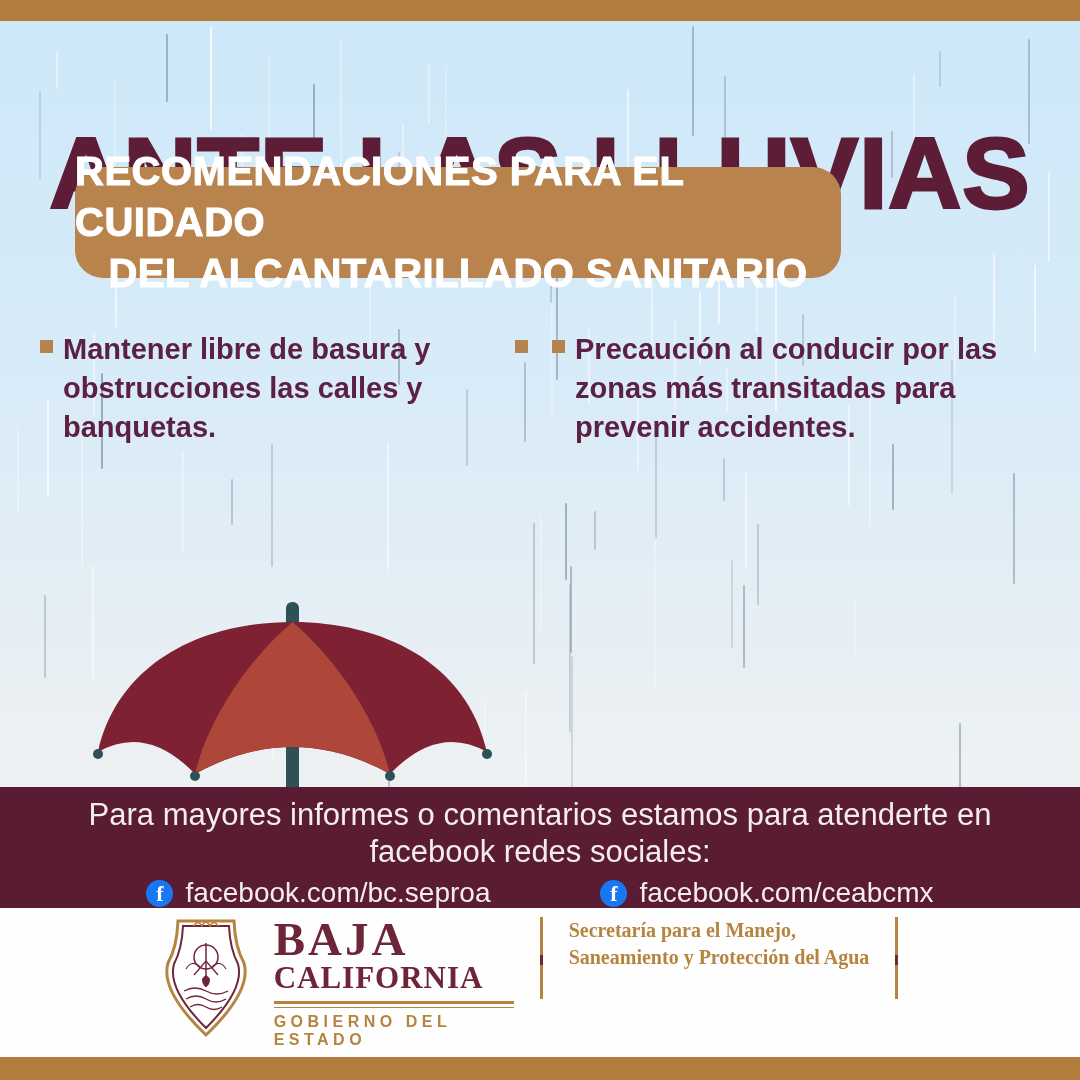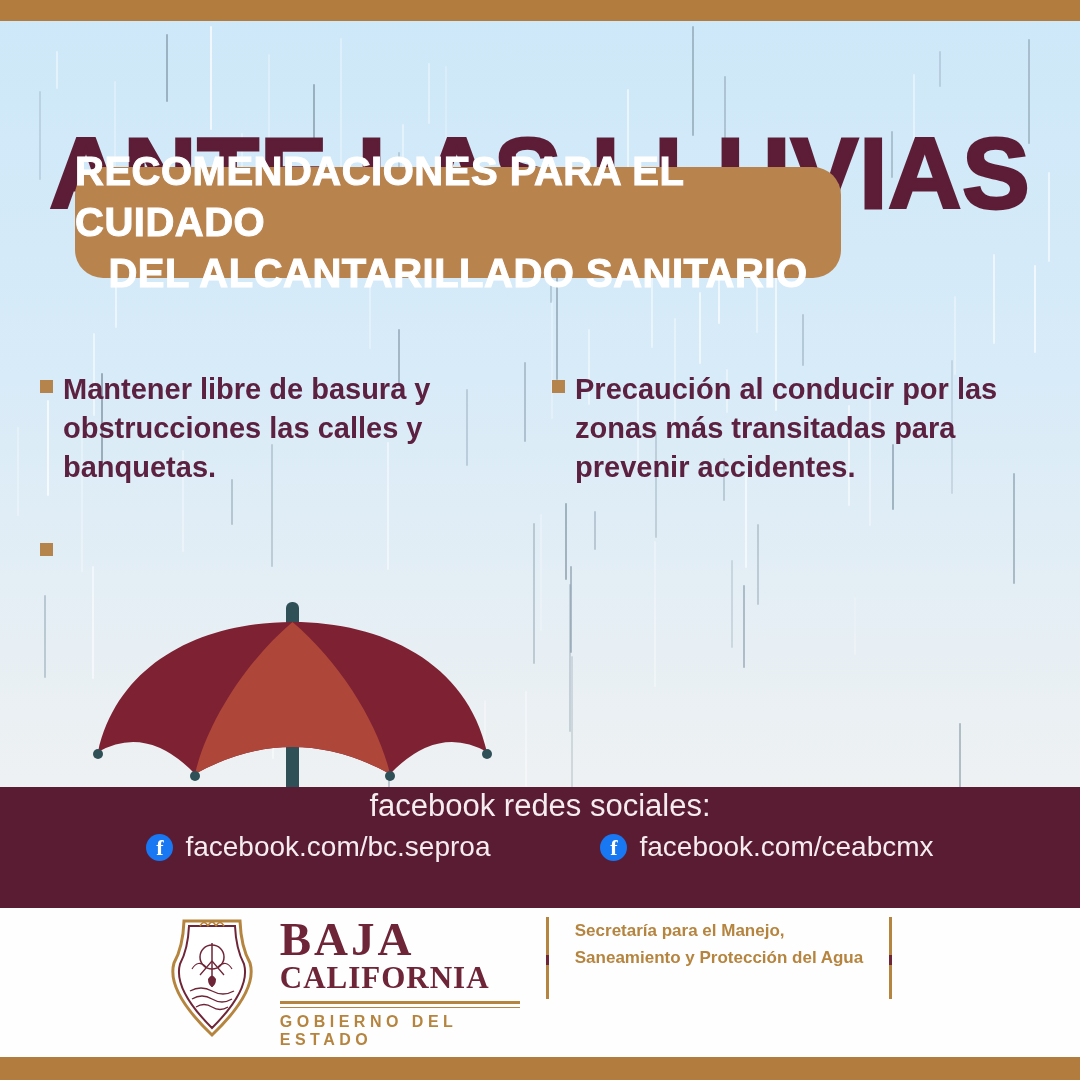--- a/index.html
+++ b/index.html
@@ -28,21 +28,21 @@
     position:absolute;top:167px;left:75px;width:766px;height:111px;
     background:#b9834e;border-radius:28px;
     display:flex;flex-direction:column;justify-content:center;align-items:center;
   }
   .banner .line{
     color:#ffffff;font-size:40px;font-weight:bold;letter-spacing:0.5px;
     line-height:51px;-webkit-text-stroke:1px #ffffff;
   }
 
   .columns{position:absolute;top:330px;left:40px;width:1012px;display:flex;}
-  .col{display:flex;flex-direction:column;margin-top:40px;}
+  .col{display:flex;flex-direction:row;}
   .col.left{width:512px;}
   .col.right{width:500px;}
   .bullet-item{display:flex;margin-bottom:46px;}
   .bullet-sq{flex:0 0 13px;width:13px;height:13px;background:#b5834c;margin-top:10px;margin-right:10px;}
   .bullet-text{
     font-size:29px;font-weight:bold;color:#5c2140;line-height:39px;
   }
   .col.left .bullet-text{width:452px;}
   .col.right .bullet-text{width:468px;}
 
@@ -86,22 +86,22 @@
   .divider{
     width:3px;height:82px;margin:0 26px;
     background:linear-gradient(180deg,#b5843f 0 46%,#6f2538 46% 58%,#b5843f 58% 100%);
   }
   .org-block{display:flex;flex-direction:column;}
   .org-title{
     font-family:"Liberation Serif", serif;font-weight:bold;color:#6f2538;
     font-size:44px;line-height:46px;letter-spacing:1px;
   }
   .org-sub{
-    font-family:Liberation Sans, sans-serif;font-weight:bold;color:#b5843f;
-    font-size:17px;line-height:27px;
+    font-family:Liberation Serif, serif;font-weight:bold;color:#b5843f;
+    font-size:20px;line-height:27px;
   }
 </style>
 </head>
 <body>
 
 <div class="poster">
 
   <div class="layer" id="rain-layer">
       <div class="drop light" style="left: 81px; top: 431px; height: 141px; opacity: 0.3;"></div>
       <div class="drop light" style="left: 745px; top: 473px; height: 95px; opacity: 0.59;"></div>
@@ -235,20 +235,21 @@
                Q204.5,120 302,174
                C291,126 254,64 204.5,22 Z" fill="#ae4639"></path>
 
       <circle cx="10" cy="154" r="5" fill="#305058"></circle>
       <circle cx="107" cy="176" r="5" fill="#305058"></circle>
       <circle cx="302" cy="176" r="5" fill="#305058"></circle>
       <circle cx="399" cy="154" r="5" fill="#305058"></circle>
     </svg>
 
     <div class="footer-band">
+      <div class="footer-msg first">Para mayores informes o comentarios estamos para atenderte en</div>
       <div class="footer-msg">facebook redes sociales:</div>
       <div class="social-row">
         <div class="social-link">
           <span class="fb-icon">f</span>
           <span class="social-label">facebook.com/bc.seproa</span>
         </div>
         <div class="social-link">
           <span class="fb-icon">f</span>
           <span class="social-label">facebook.com/ceabcmx</span>
         </div>

